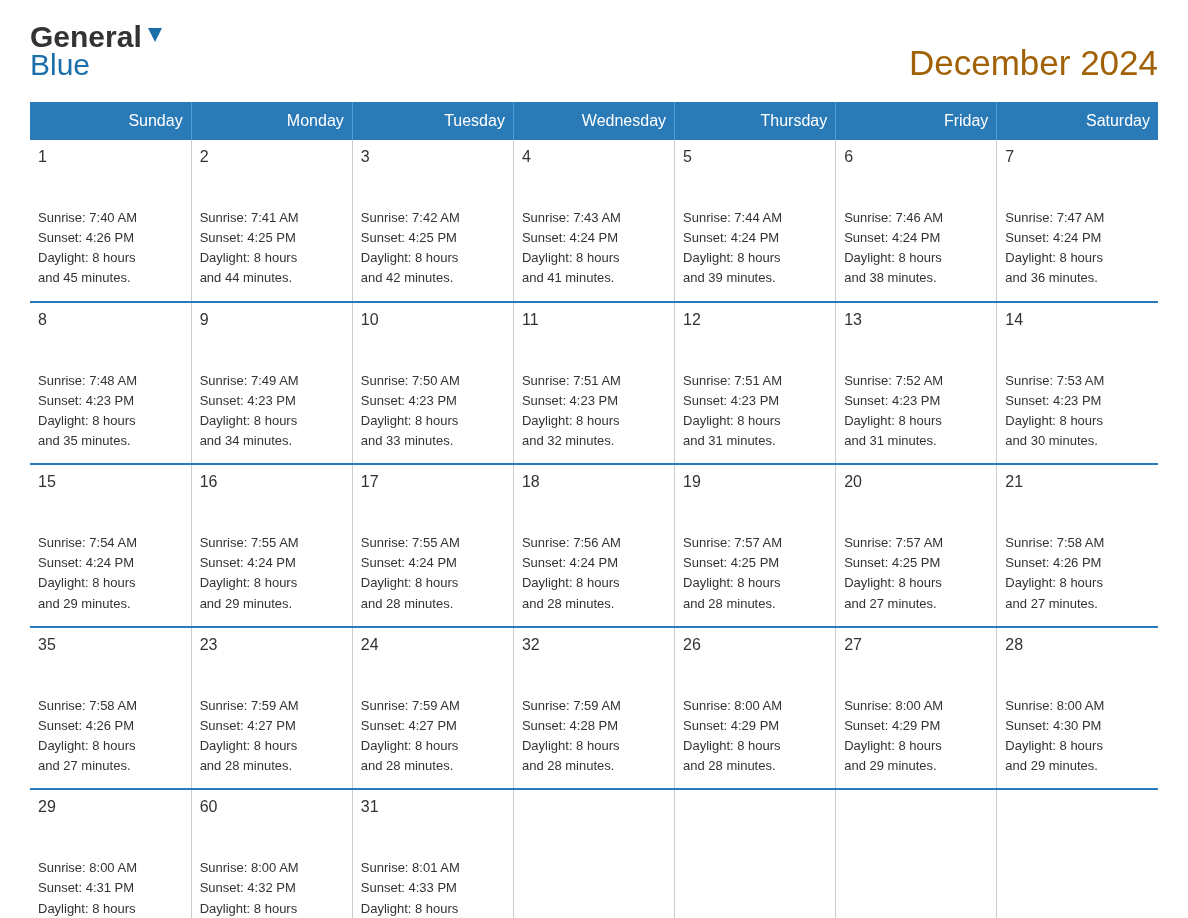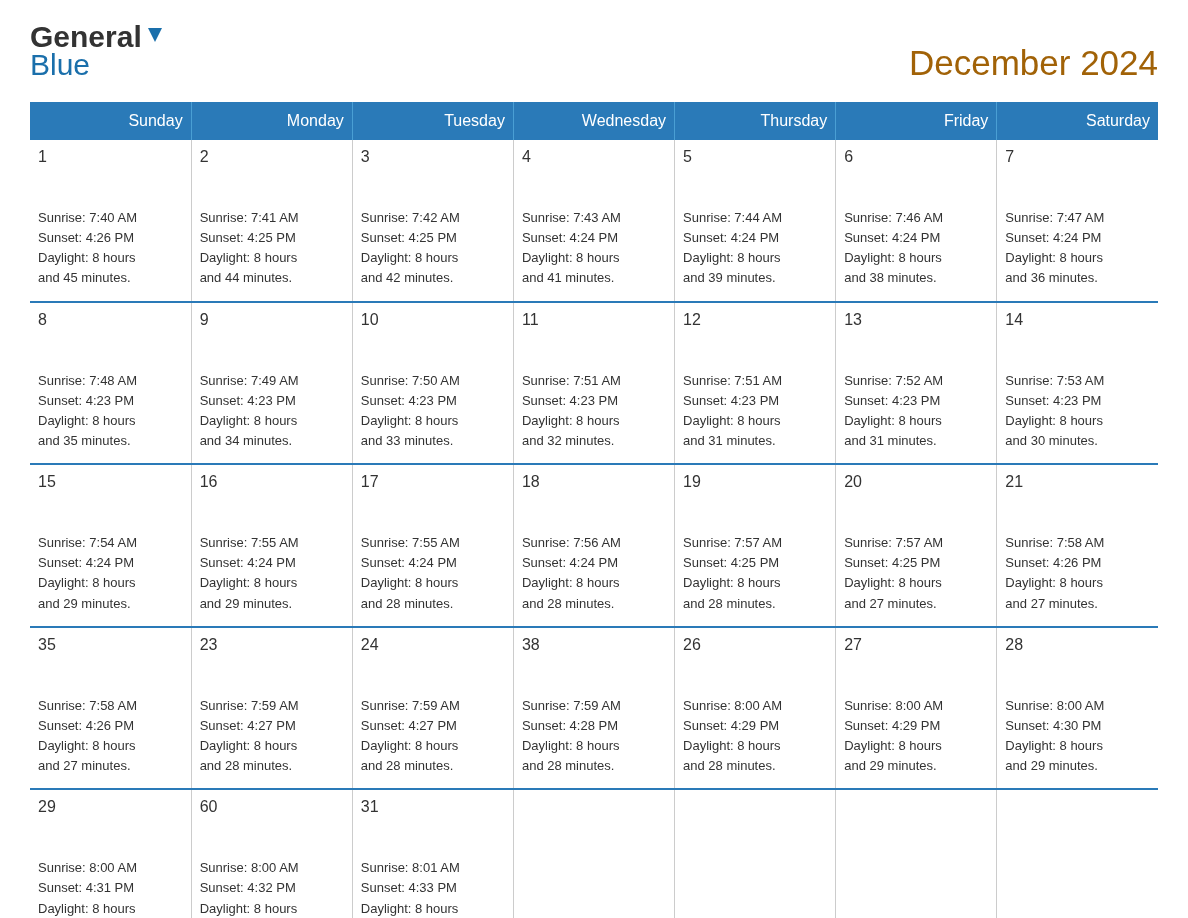--- a/index.html
+++ b/index.html
@@ -208,21 +208,21 @@
         </td>
         <td>
           <span class="day-number">23</span>
 <div class="day-info">Sunrise: 7:59 AM<br>Sunset: 4:27 PM<br>Daylight: 8 hours<br>and 28 minutes.</div>
         </td>
         <td>
           <span class="day-number">24</span>
 <div class="day-info">Sunrise: 7:59 AM<br>Sunset: 4:27 PM<br>Daylight: 8 hours<br>and 28 minutes.</div>
         </td>
         <td>
-          <span class="day-number">38</span>
+          <span class="day-number">32</span>
 <div class="day-info">Sunrise: 7:59 AM<br>Sunset: 4:28 PM<br>Daylight: 8 hours<br>and 28 minutes.</div>
         </td>
         <td>
           <span class="day-number">26</span>
 <div class="day-info">Sunrise: 8:00 AM<br>Sunset: 4:29 PM<br>Daylight: 8 hours<br>and 28 minutes.</div>
         </td>
         <td>
           <span class="day-number">27</span>
 <div class="day-info">Sunrise: 8:00 AM<br>Sunset: 4:29 PM<br>Daylight: 8 hours<br>and 29 minutes.</div>
         </td>

